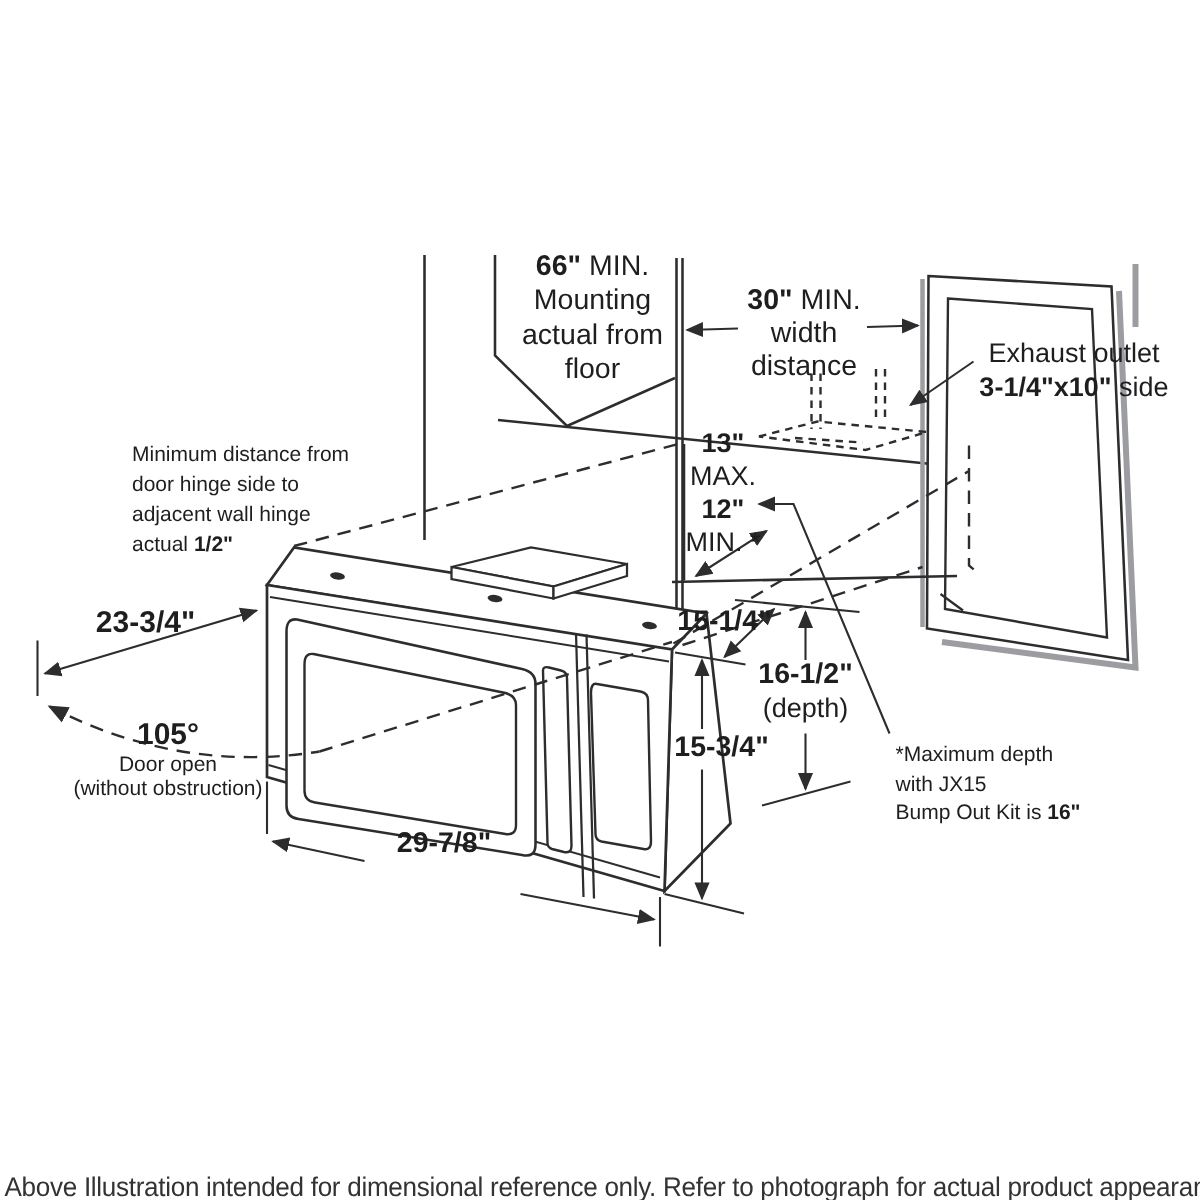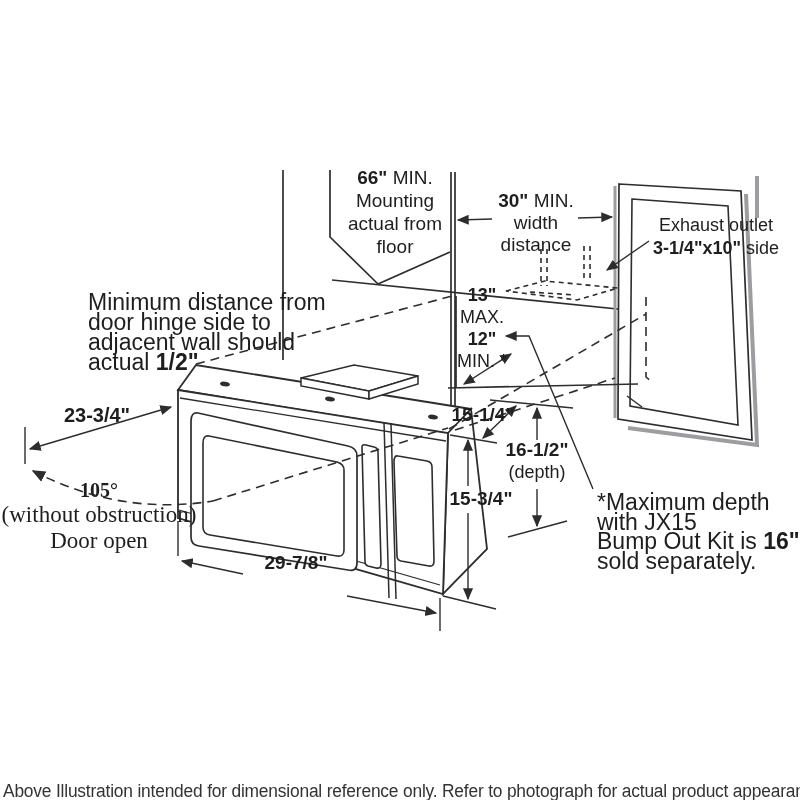--- a/index.html
+++ b/index.html
@@ -4,21 +4,21 @@
 <style>
   html,body{margin:0;padding:0;width:800px;height:800px;overflow:hidden;background:#ffffff;}
   #stage{position:relative;width:800px;height:800px;font-family:"Liberation Sans",sans-serif;}
   svg{position:absolute;left:0;top:0;}
   .lbl{position:absolute;color:#1e1e1e;line-height:1.2;white-space:nowrap;}
   .ctr{transform:translateX(-50%);text-align:center;}
   .b{font-weight:bold;}
   .s20{font-size:20px;}
   .s19{font-size:19px;}
   .s18{font-size:18px;}
-  .s17{font-size:23px;line-height:1.14;}
+  .s17{font-size:14px;line-height:1.14;}
   .footer{position:absolute;left:3px;top:781px;font-size:18px;color:#333;
           transform:scaleX(.965);transform-origin:left top;letter-spacing:-.2px;white-space:nowrap;}
 </style>
 </head>
 <body>
 
 <div id="stage">
 
 <svg width="800" height="800" viewBox="0 0 800 800">
   <defs>
@@ -137,60 +137,59 @@
   <div>actual from</div>
   <div>floor</div>
 </div>
 
 <div class="lbl ctr s19" style="left:536px;top:190px;line-height:22px;">
   <div><span class="b">30"</span><span> MIN.</span></div>
   <div>width</div>
   <div>distance</div>
 </div>
 
-<div class="lbl ctr s18" style="left:716px;top:214px;line-height:23px;">
+<div class="lbl ctr s18" style="left:716px;top:224px;line-height:23px;">
   <div>Exhaust outlet</div>
   <div><span class="b">3-1/4"x10"</span><span> side</span></div>
 </div>
 
 <div class="lbl ctr s18" style="left:482px;top:284px;line-height:22px;">
   <div class="b">13"</div>
   <div>MAX.</div>
   <div class="b">12"</div>
   <div>MIN. *</div>
 </div>
 
 <div class="lbl s17" style="left:88px;top:292px;line-height:20px;">
   <div>Minimum distance from</div>
   <div>door hinge side to</div>
-  <div>adjacent wall should</div>
+  <div>adjacent wall hinge</div>
   <div><span>actual </span><span class="b">1/2"</span></div>
 </div>
 
 <div class="lbl ctr s20 b" style="left:97px;top:403px;">23-3/4"</div>
 
-<div class="lbl ctr" style="left:99px;top:478px;font-family:Liberation Serif, serif;">
+<div class="lbl ctr" style="left:112px;top:478px;">
   <div class="b s20">105°</div>
+  <div class="s17">Door open</div>
   <div class="s17">(without obstruction)</div>
-  <div class="s17">Door open</div>
 </div>
 
 <div class="lbl ctr s19 b" style="left:483px;top:404px;">15-1/4"</div>
 
 <div class="lbl ctr" style="left:537px;top:439px;">
   <div class="b s19">16-1/2"</div>
   <div class="s18">(depth)</div>
 </div>
 
 <div class="lbl ctr s19 b" style="left:481px;top:488px;">15-3/4"</div>
 
 <div class="lbl ctr s19 b" style="left:296px;top:552px;">29-7/8"</div>
 
 <div class="lbl s17" style="left:597px;top:493px;line-height:19.5px;">
   <div>*Maximum depth</div>
   <div>with JX15</div>
   <div><span>Bump Out Kit is </span><span class="b">16"</span></div>
-  <div>sold separately.</div>
 </div>
 
 <div class="footer">Above Illustration intended for dimensional reference only. Refer to photograph for actual product appearance.</div>
 
 </div>
 
 </body></html>

